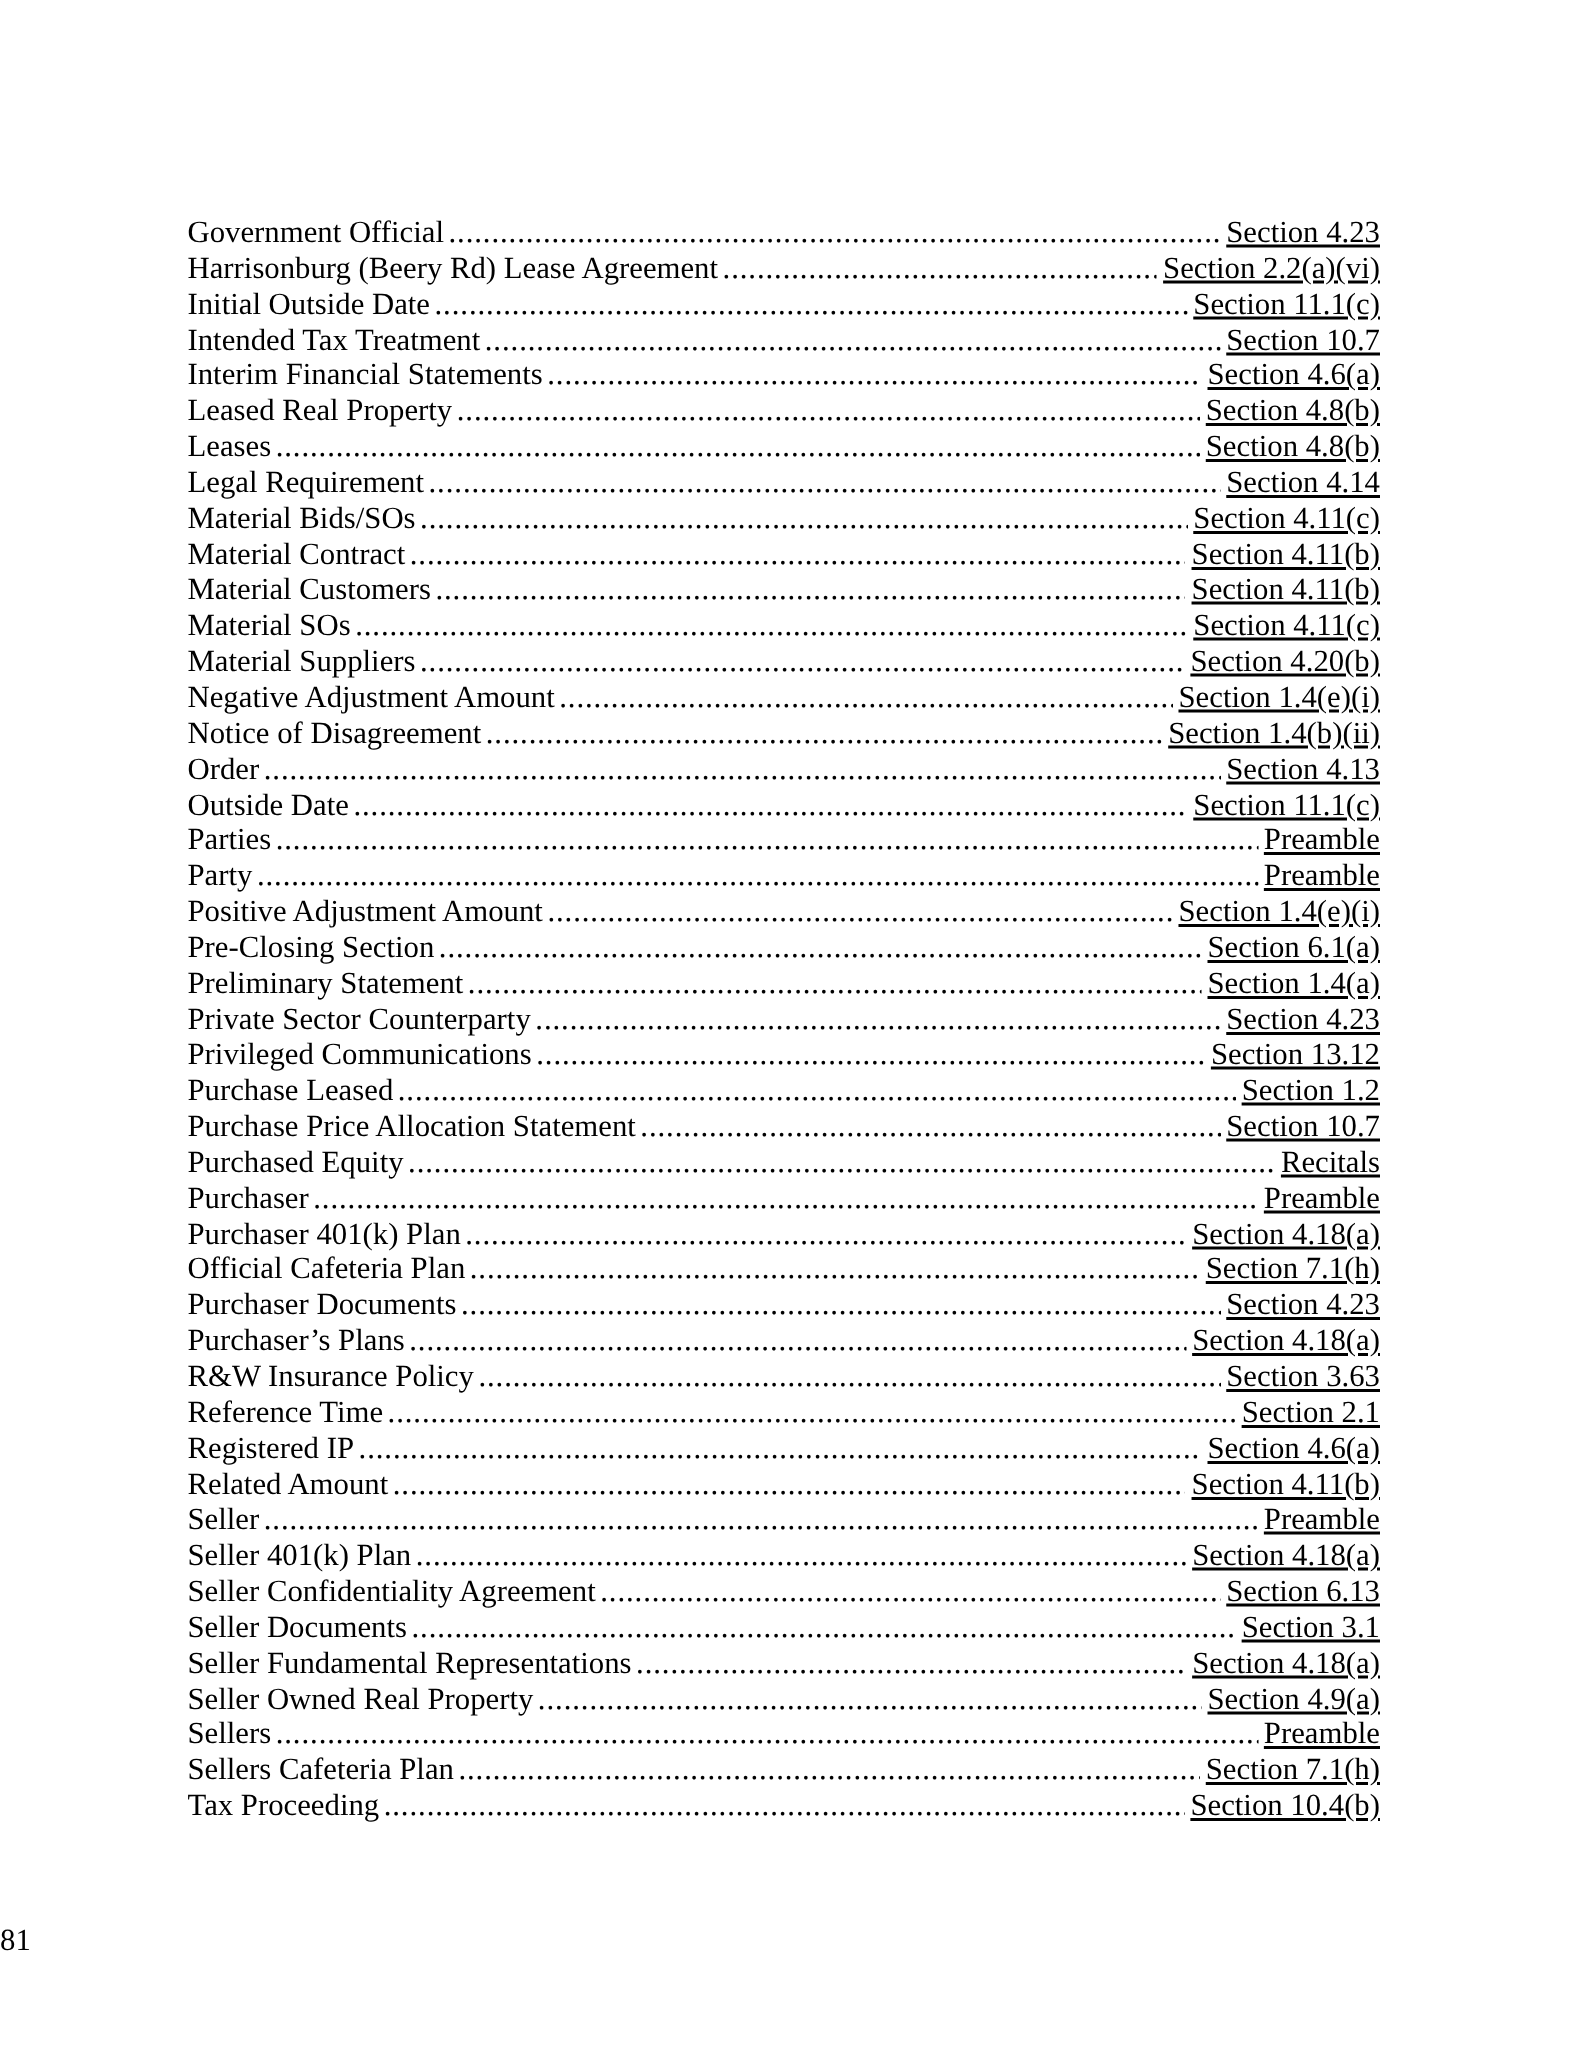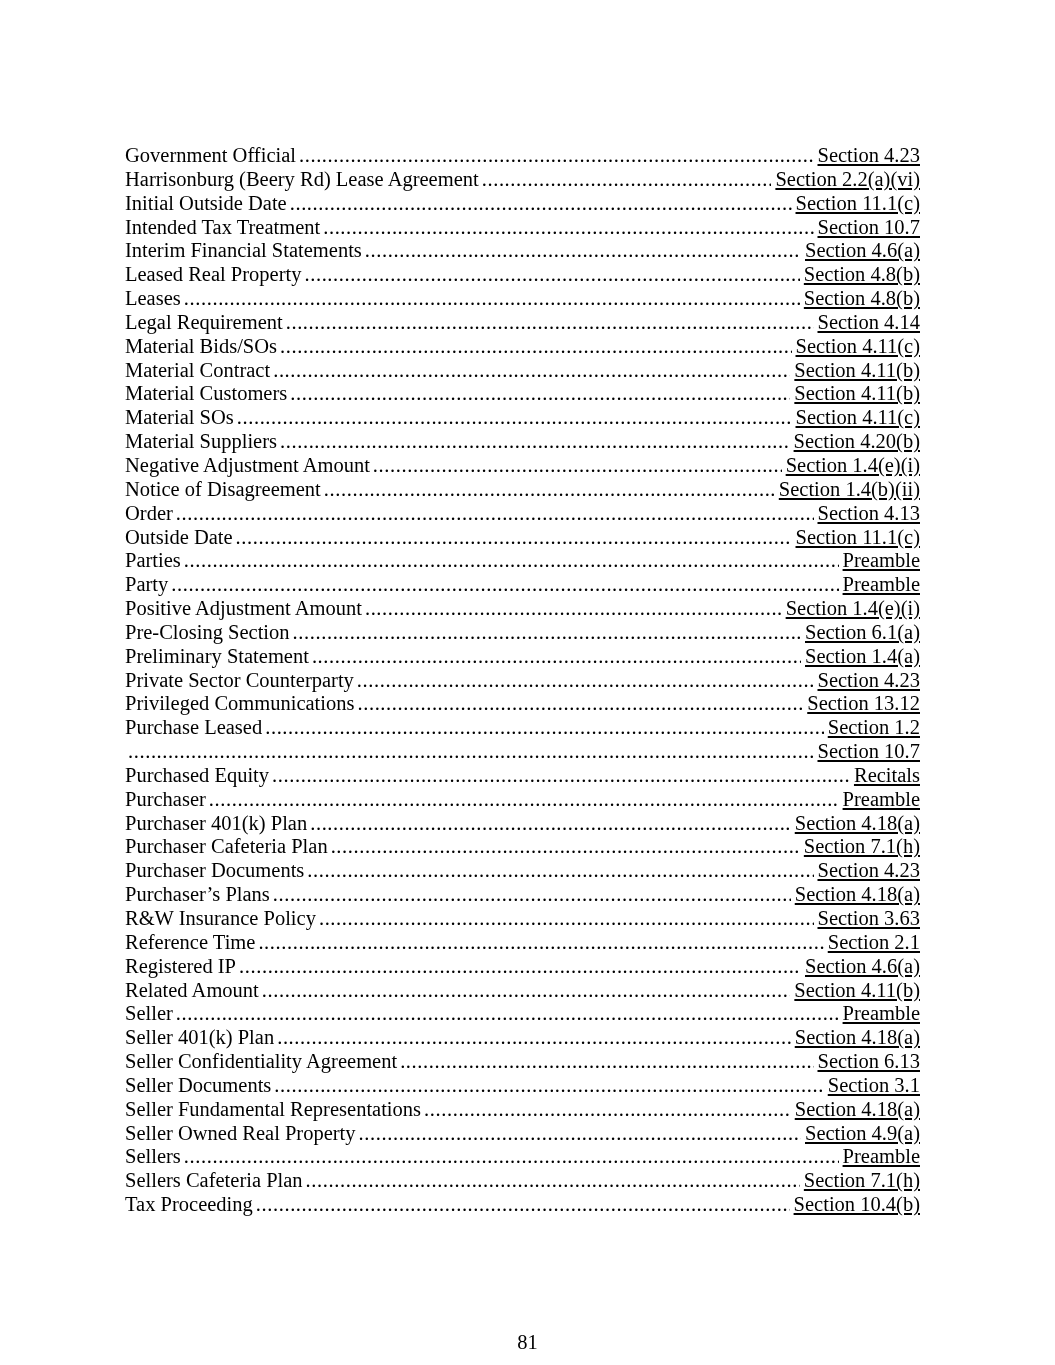--- a/index.html
+++ b/index.html
@@ -45,23 +45,21 @@
   }
   .ref {
     flex: 0 0 auto;
     text-decoration: underline;
   }
   .page-number {
     position: absolute;
     top: 1283px;
     left: 0;
     width: 100%;
-    text-align: center;
     line-height: 23.85px;
-    margin-top: 48px;
   }
 </style>
 </head>
 <body>
 
 <div class="content" id="entries-container">
     <div class="entry-row">
       <span class="term">Government Official</span>
       <span class="leader"></span>
       <span class="ref">Section 4.23</span>
@@ -180,40 +178,41 @@
       <span class="term">Privileged Communications</span>
       <span class="leader"></span>
       <span class="ref">Section 13.12</span>
     </div>
     <div class="entry-row">
       <span class="term">Purchase Leased</span>
       <span class="leader"></span>
       <span class="ref">Section 1.2</span>
     </div>
     <div class="entry-row">
+      <span class="term">Purchase Price Allocation Statement</span>
       <span class="leader"></span>
       <span class="ref">Section 10.7</span>
     </div>
     <div class="entry-row">
       <span class="term">Purchased Equity</span>
       <span class="leader"></span>
       <span class="ref">Recitals</span>
     </div>
     <div class="entry-row">
       <span class="term">Purchaser</span>
       <span class="leader"></span>
       <span class="ref">Preamble</span>
     </div>
     <div class="entry-row">
       <span class="term">Purchaser 401(k) Plan</span>
       <span class="leader"></span>
       <span class="ref">Section 4.18(a)</span>
     </div>
     <div class="entry-row">
-      <span class="term">Purchaser Cafeteria Plan</span>
+      <span class="term">Official Cafeteria Plan</span>
       <span class="leader"></span>
       <span class="ref">Section 7.1(h)</span>
     </div>
     <div class="entry-row">
       <span class="term">Purchaser Documents</span>
       <span class="leader"></span>
       <span class="ref">Section 4.23</span>
     </div>
     <div class="entry-row">
       <span class="term">Purchaser’s Plans</span>

